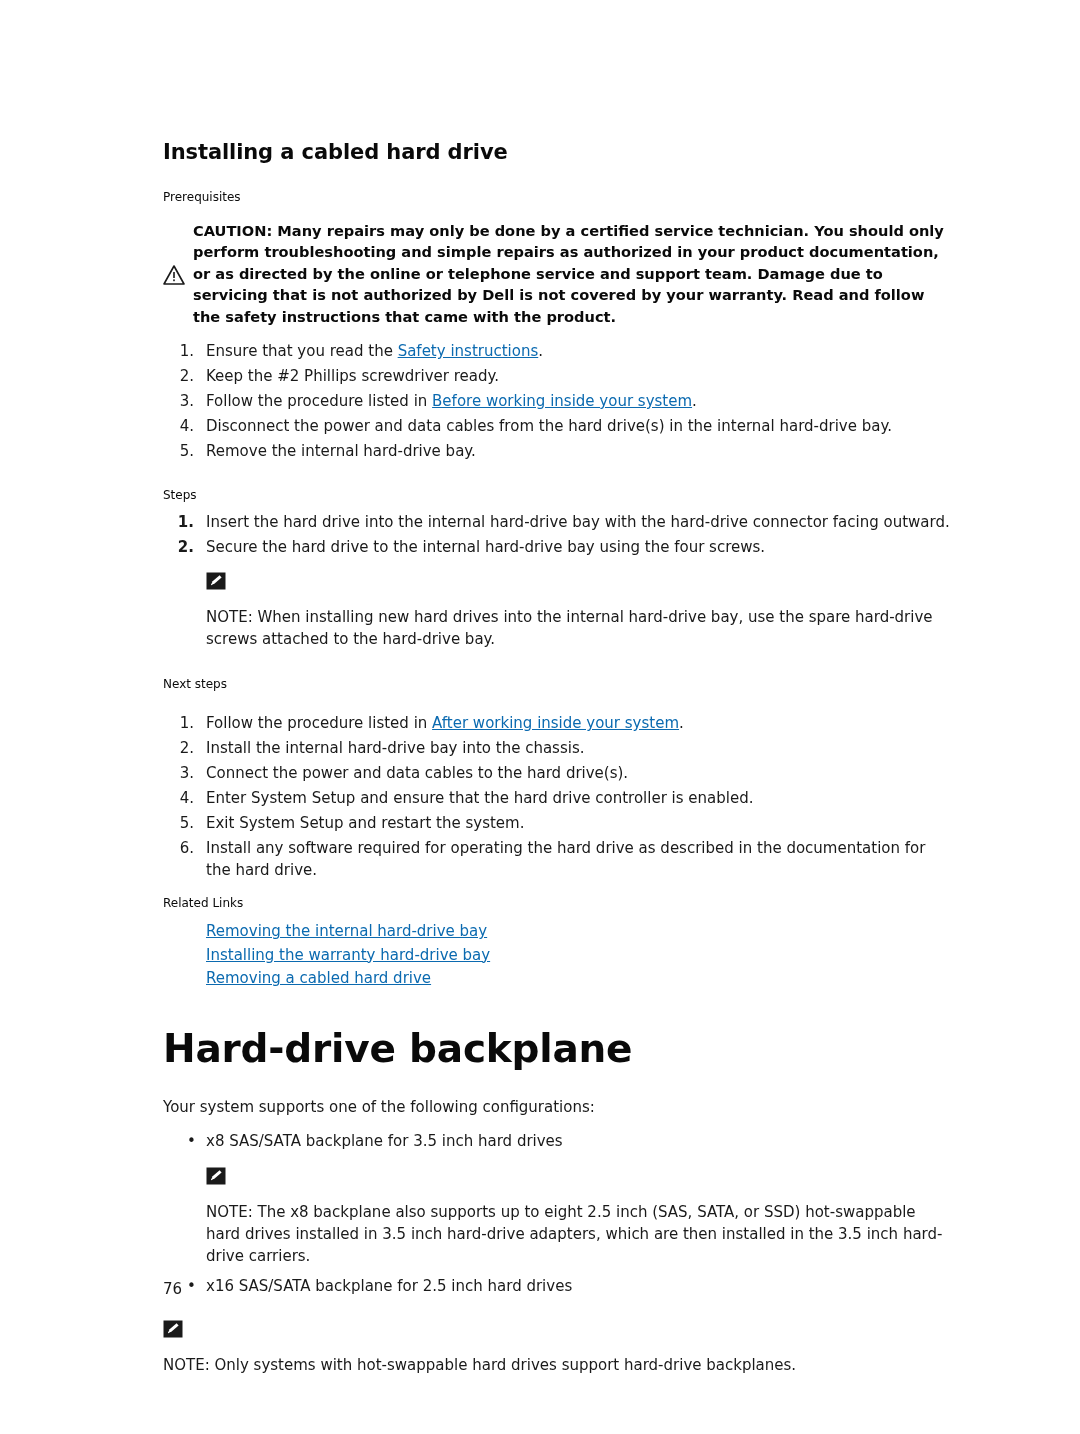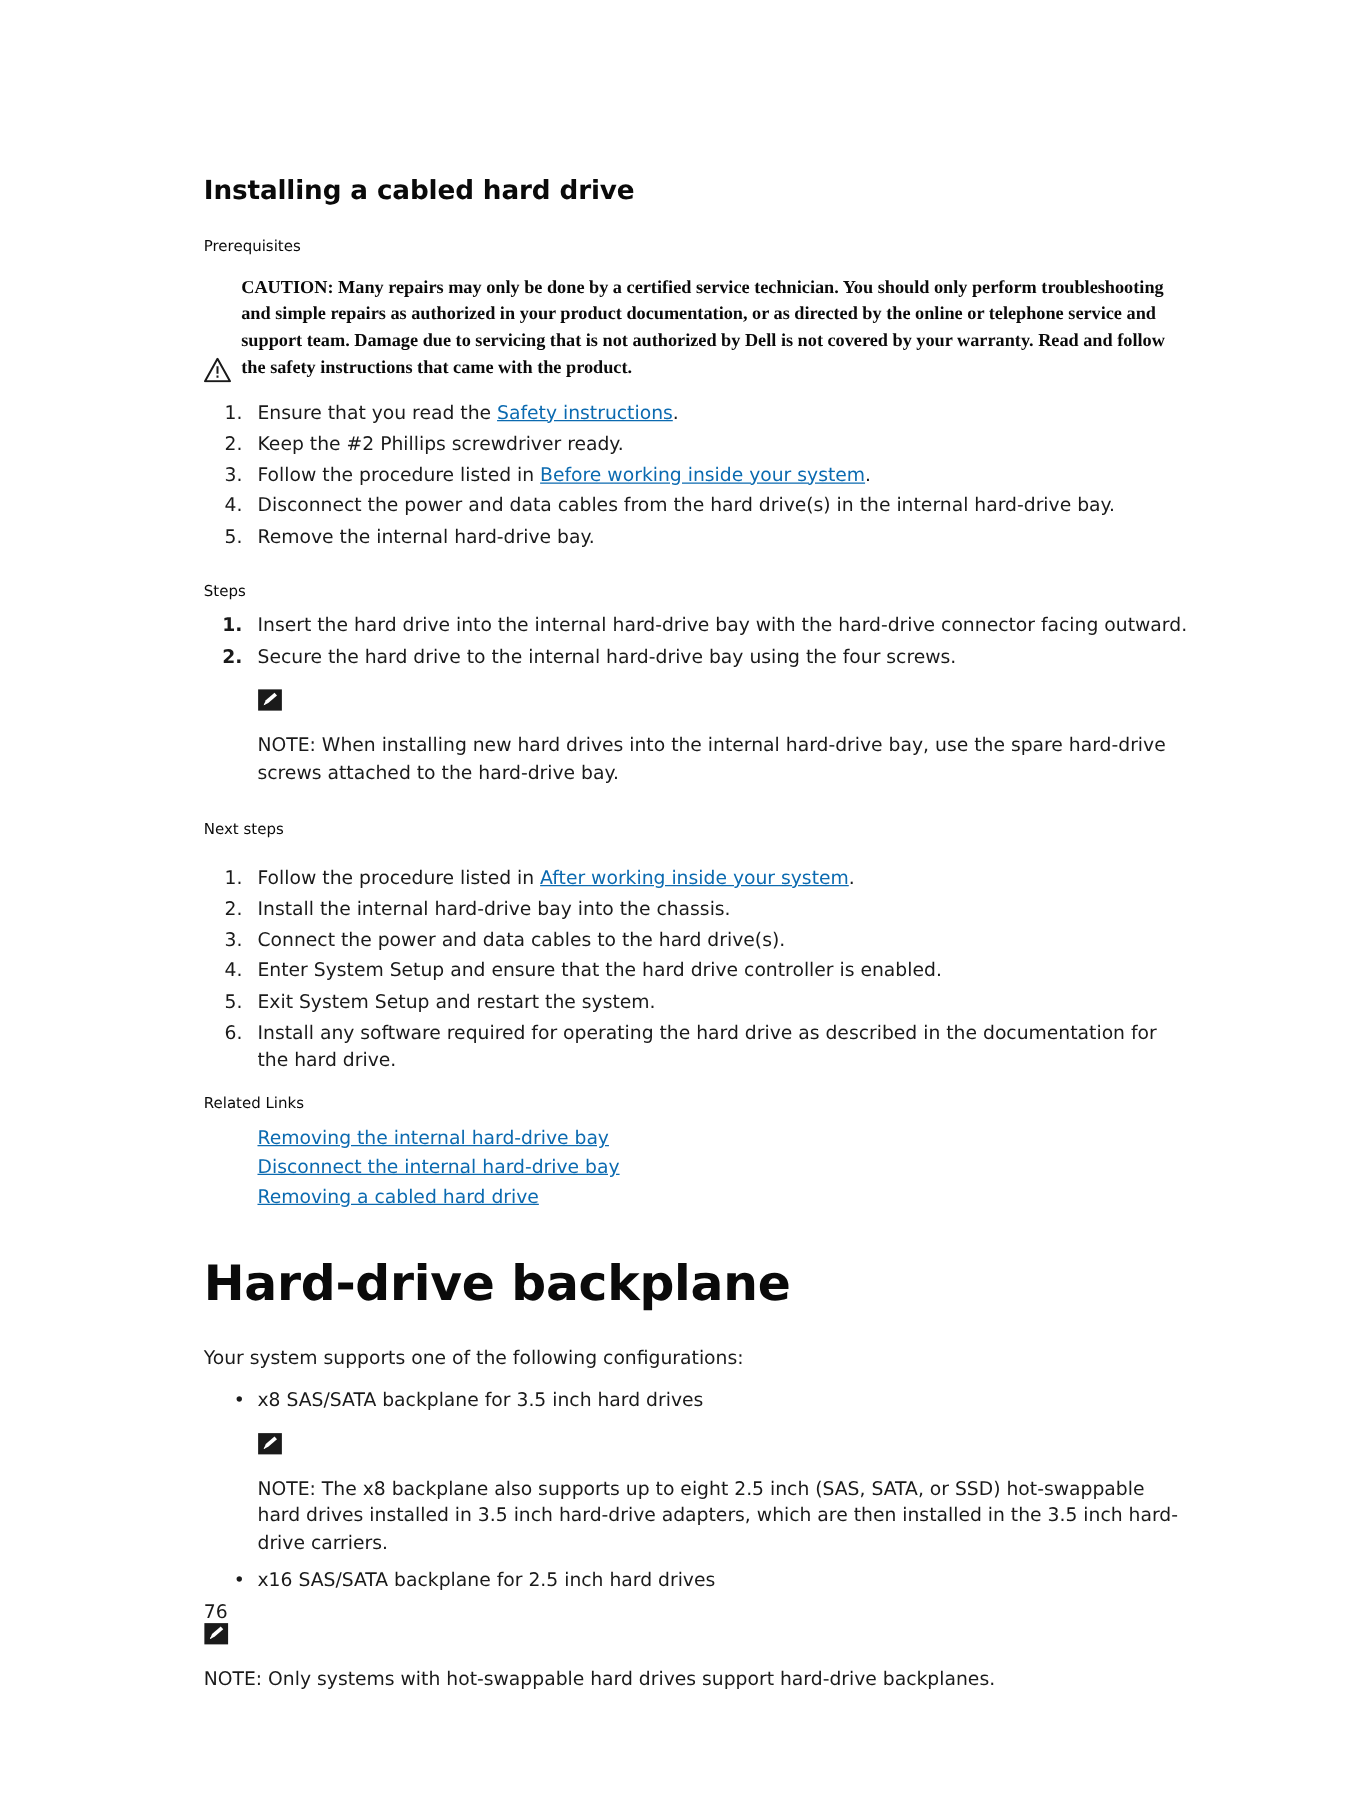--- a/index.html
+++ b/index.html
@@ -43,23 +43,22 @@
     letter-spacing: -0.2px;
   }
   .sub-head {
     font-size: 12px;
     font-weight: normal;
     margin: 0 0 10px 0;
     color: #0a0a0a;
   }
   .caution-block {
     display: flex;
-    align-items: flex-end;
+    align-items: center;
     margin: 16px 0 14px 0;
-    font-family: Liberation Serif, serif;
   }
   .caution-icon {
     width: 30px;
     flex: 0 0 30px;
     padding-top: 3px;
   }
   .caution-icon svg { display: block; }
   .caution-text {
     font-size: 14.6px;
     font-weight: bold;
@@ -248,21 +247,21 @@
         <span class="num">6.</span><span>Install any software required for operating the hard drive as described in the documentation for the hard drive.</span>
       </li>
     </ol>
 
     <div class="spacer-12"></div>
 
     <div class="sub-head">Related Links</div>
 
     <div class="related-links">
       <a class="rl-item" href="#">Removing the internal hard-drive bay</a>
-      <a class="rl-item" href="#">Disconnect the internal hard-drive bay</a>
+      <a class="rl-item" href="#">Installing the warranty hard-drive bay</a>
       <a class="rl-item" href="#">Removing a cabled hard drive</a>
     </div>
 
     <div style="height:36px"></div>
 
     <h2 class="chapter-title">Hard-drive backplane</h2>
 
     <div style="height:26px"></div>
 
     <p class="para">Your system supports one of the following configurations:</p>

